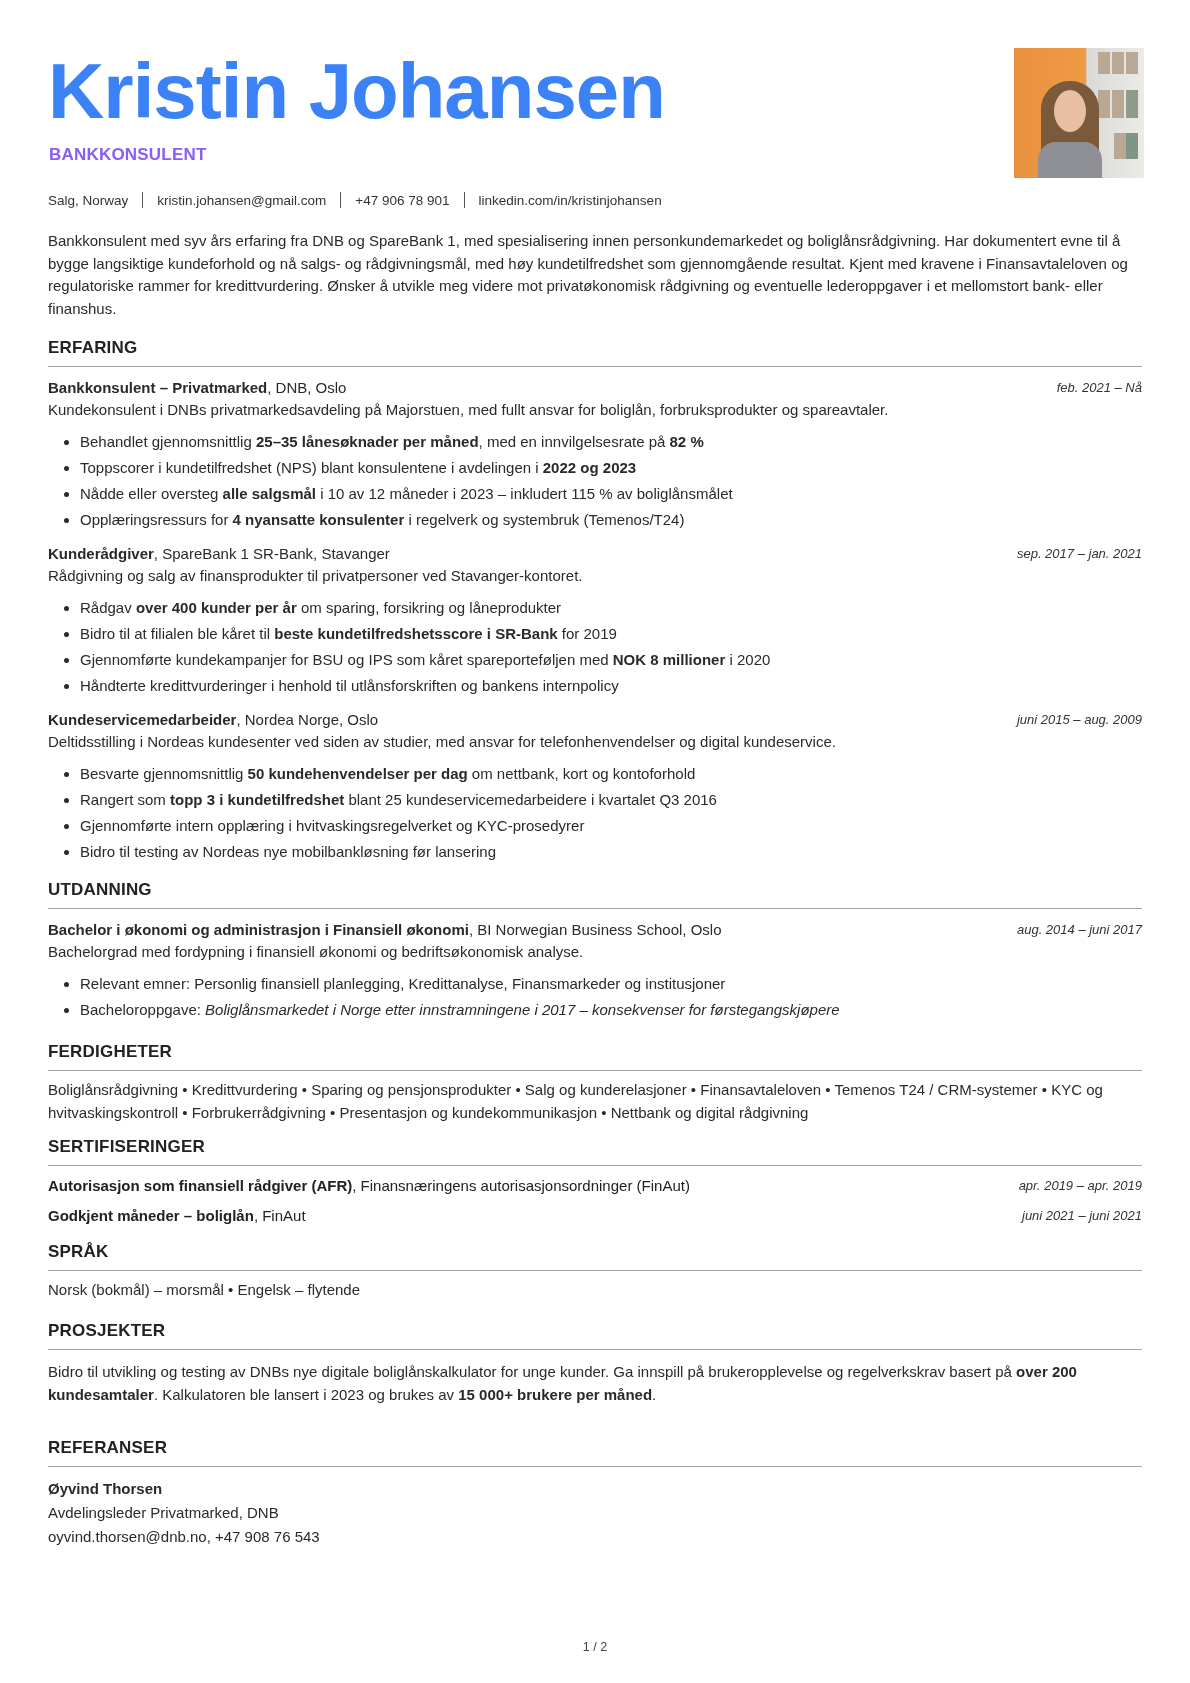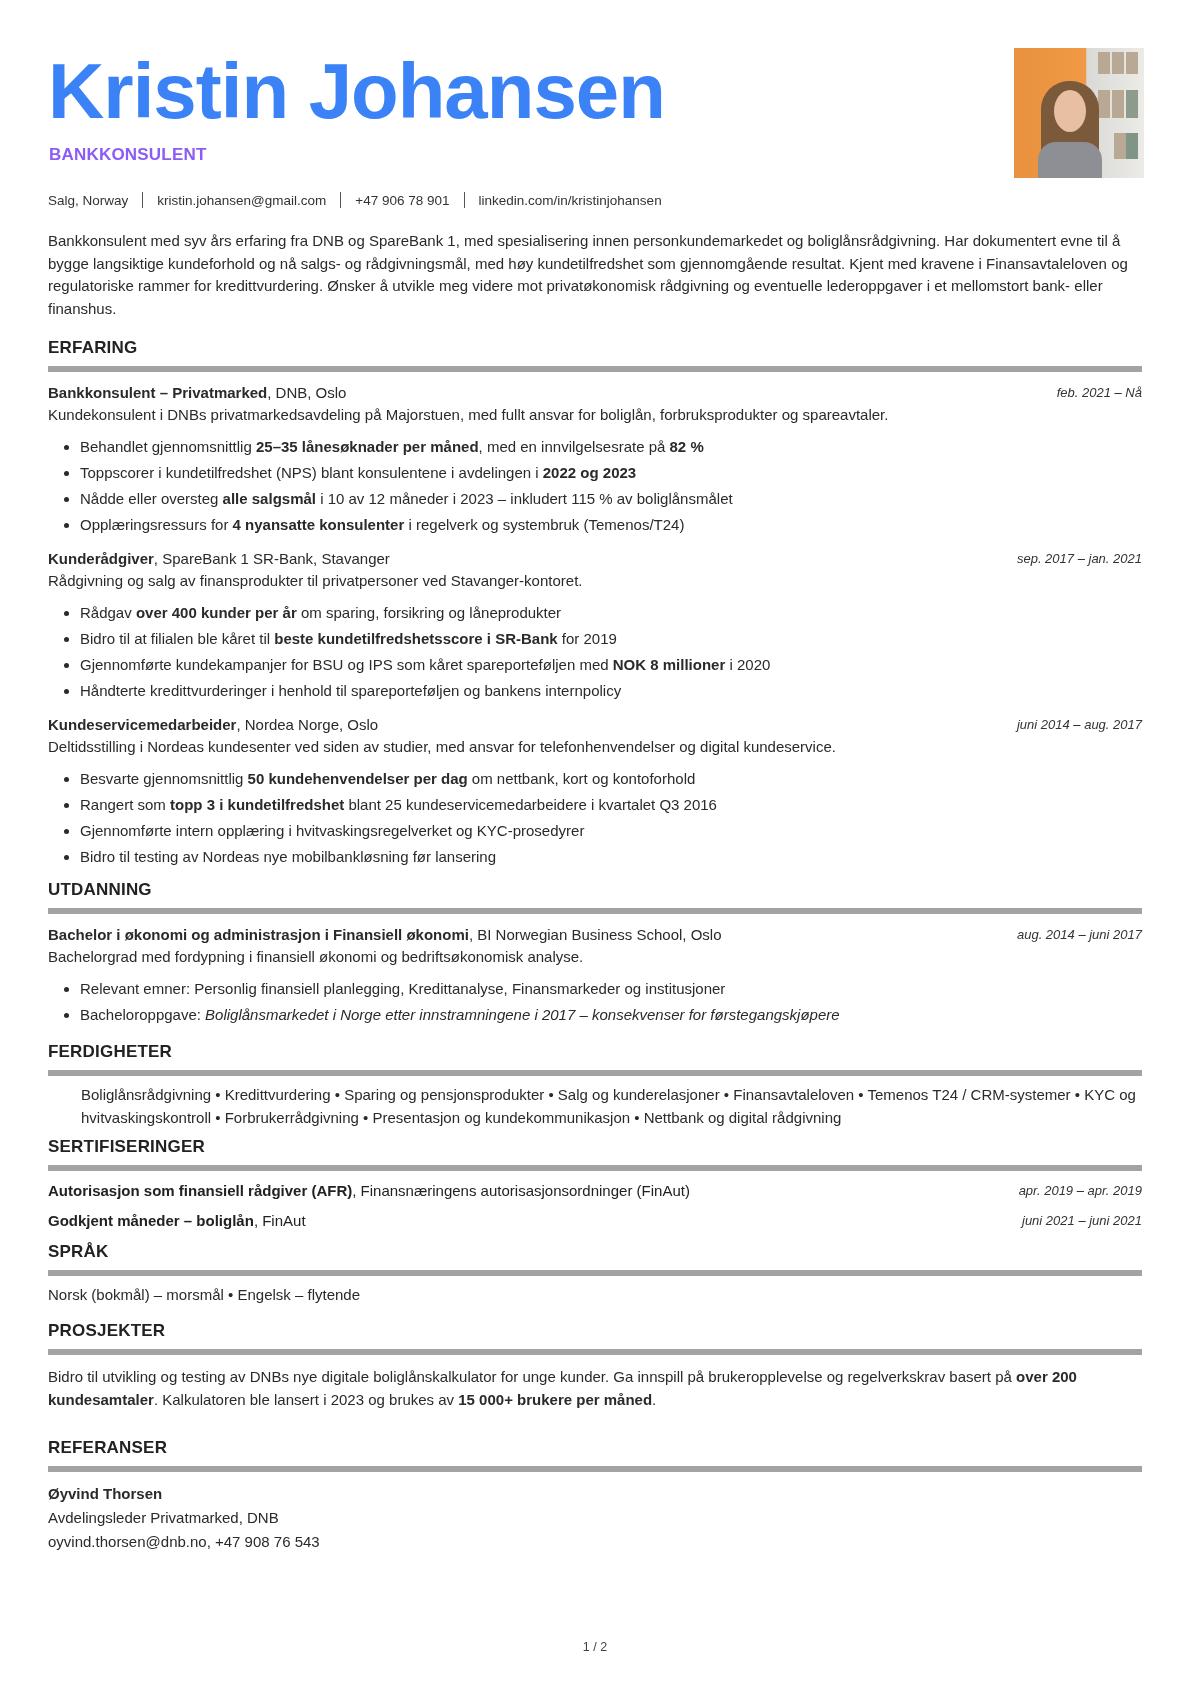--- a/index.html
+++ b/index.html
@@ -32,21 +32,21 @@
     display: flex; align-items: center;
   }
   .contact .sep { display: inline-block; width: 1px; height: 16px; background: #555; margin: 0 14px; }
   .summary {
     position: absolute; left: 0; top: 230px; width: 1094px;
     font-size: 15px; line-height: 22.5px; color: #2a2a2a;
   }
   .section { position: absolute; left: 0; width: 1094px; }
   .sec-head {
     font-size: 17px; font-weight: 700; color: #222; padding-bottom: 8px;
-    border-bottom: 6px solid #a3a3a3; letter-spacing: 0.2px;
+    border-bottom: 1px solid #a3a3a3; letter-spacing: 0.2px;
   }
   .entry { position: relative; }
   .entry-head { font-size: 15px; color: #2a2a2a; height: 22px; line-height: 22px; }
   .entry-head b { font-weight: 700; }
   .entry-date {
     position: absolute; right: 0; top: 0; font-size: 13px; font-style: italic; color: #333;
     line-height: 22px;
   }
   .entry-desc { font-size: 15px; color: #2a2a2a; line-height: 22px; }
   ul.bullets { margin: 8px 0 0 0; padding-left: 32px; font-size: 15px; color: #2a2a2a; }
@@ -109,27 +109,27 @@
     </div>
 
     <div class="entry" style="margin-top:10px;">
       <div class="entry-head"><b>Kunderådgiver</b><span>, SpareBank 1 SR-Bank, Stavanger</span></div>
       <div class="entry-date">sep. 2017 – jan. 2021</div>
       <div class="entry-desc">Rådgivning og salg av finansprodukter til privatpersoner ved Stavanger-kontoret.</div>
       <ul class="bullets">
         <li><span>Rådgav </span><b>over 400 kunder per år</b><span> om sparing, forsikring og låneprodukter</span></li>
         <li><span>Bidro til at filialen ble kåret til </span><b>beste kundetilfredshetsscore i SR-Bank</b><span> for 2019</span></li>
         <li><span>Gjennomførte kundekampanjer for BSU og IPS som kåret spareporteføljen med </span><b>NOK 8 millioner</b><span> i 2020</span></li>
-        <li><span>Håndterte kredittvurderinger i henhold til spareporteføljen og bankens internpolicy</span></li>
+        <li><span>Håndterte kredittvurderinger i henhold til utlånsforskriften og bankens internpolicy</span></li>
       </ul>
     </div>
 
     <div class="entry" style="margin-top:10px;">
       <div class="entry-head"><b>Kundeservicemedarbeider</b><span>, Nordea Norge, Oslo</span></div>
-      <div class="entry-date">juni 2014 – aug. 2017</div>
+      <div class="entry-date">juni 2015 – aug. 2009</div>
       <div class="entry-desc">Deltidsstilling i Nordeas kundesenter ved siden av studier, med ansvar for telefonhenvendelser og digital kundeservice.</div>
       <ul class="bullets">
         <li><span>Besvarte gjennomsnittlig </span><b>50 kundehenvendelser per dag</b><span> om nettbank, kort og kontoforhold</span></li>
         <li><span>Rangert som </span><b>topp 3 i kundetilfredshet</b><span> blant 25 kundeservicemedarbeidere i kvartalet Q3 2016</span></li>
         <li><span>Gjennomførte intern opplæring i hvitvaskingsregelverket og KYC-prosedyrer</span></li>
         <li><span>Bidro til testing av Nordeas nye mobilbankløsning før lansering</span></li>
       </ul>
     </div>
   </div>
 
@@ -141,21 +141,21 @@
       <div class="entry-desc">Bachelorgrad med fordypning i finansiell økonomi og bedriftsøkonomisk analyse.</div>
       <ul class="bullets">
         <li>Relevant emner: Personlig finansiell planlegging, Kredittanalyse, Finansmarkeder og institusjoner</li>
         <li><span>Bacheloroppgave: </span><i>Boliglånsmarkedet i Norge etter innstramningene i 2017 – konsekvenser for førstegangskjøpere</i></li>
       </ul>
     </div>
   </div>
 
   <div class="section" style="top:1042px;">
     <div class="sec-head">FERDIGHETER</div>
-    <div class="plain" style="margin-top:8px;margin-left:33px;">Boliglånsrådgivning • Kredittvurdering • Sparing og pensjonsprodukter • Salg og kunderelasjoner • Finansavtaleloven • Temenos T24 / CRM-systemer • KYC og hvitvaskingskontroll • Forbrukerrådgivning • Presentasjon og kundekommunikasjon • Nettbank og digital rådgivning</div>
+    <div class="plain" style="margin-top:8px;">Boliglånsrådgivning • Kredittvurdering • Sparing og pensjonsprodukter • Salg og kunderelasjoner • Finansavtaleloven • Temenos T24 / CRM-systemer • KYC og hvitvaskingskontroll • Forbrukerrådgivning • Presentasjon og kundekommunikasjon • Nettbank og digital rådgivning</div>
   </div>
 
   <div class="section" style="top:1137px;">
     <div class="sec-head">SERTIFISERINGER</div>
     <div class="cert" style="margin-top:5px;">
       <b>Autorisasjon som finansiell rådgiver (AFR)</b><span>, Finansnæringens autorisasjonsordninger (FinAut)</span>
       <div class="entry-date">apr. 2019 – apr. 2019</div>
     </div>
     <div class="cert">
       <b>Godkjent måneder – boliglån</b><span>, FinAut</span>

